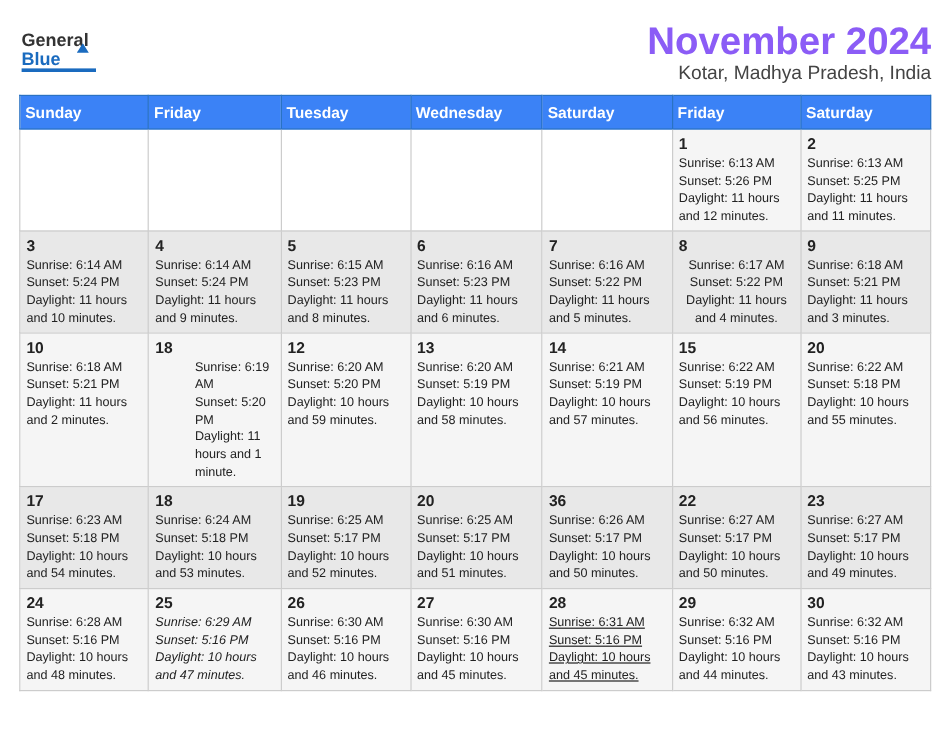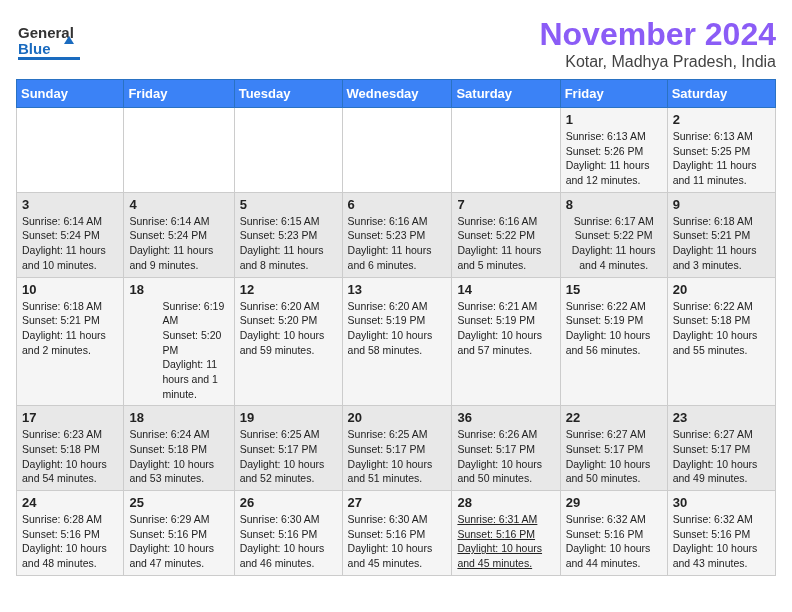--- a/index.html
+++ b/index.html
@@ -267,21 +267,21 @@
       </tr>
       <tr>
         <td>
           <span class="day-num">24</span>
           <div class="day-info" style="white-space: pre-line;">Sunrise: 6:28 AM
 Sunset: 5:16 PM
 Daylight: 10 hours and 48 minutes.</div>
         </td>
         <td>
           <span class="day-num">25</span>
-          <div class="day-info" style="white-space: pre-line;">Sunrise: 6:29 AM
+          <div class="day-info" style="white-space: pre-line; font-style: italic;">Sunrise: 6:29 AM
 Sunset: 5:16 PM
 Daylight: 10 hours and 47 minutes.</div>
         </td>
         <td>
           <span class="day-num">26</span>
           <div class="day-info" style="white-space: pre-line;">Sunrise: 6:30 AM
 Sunset: 5:16 PM
 Daylight: 10 hours and 46 minutes.</div>
         </td>
         <td>

